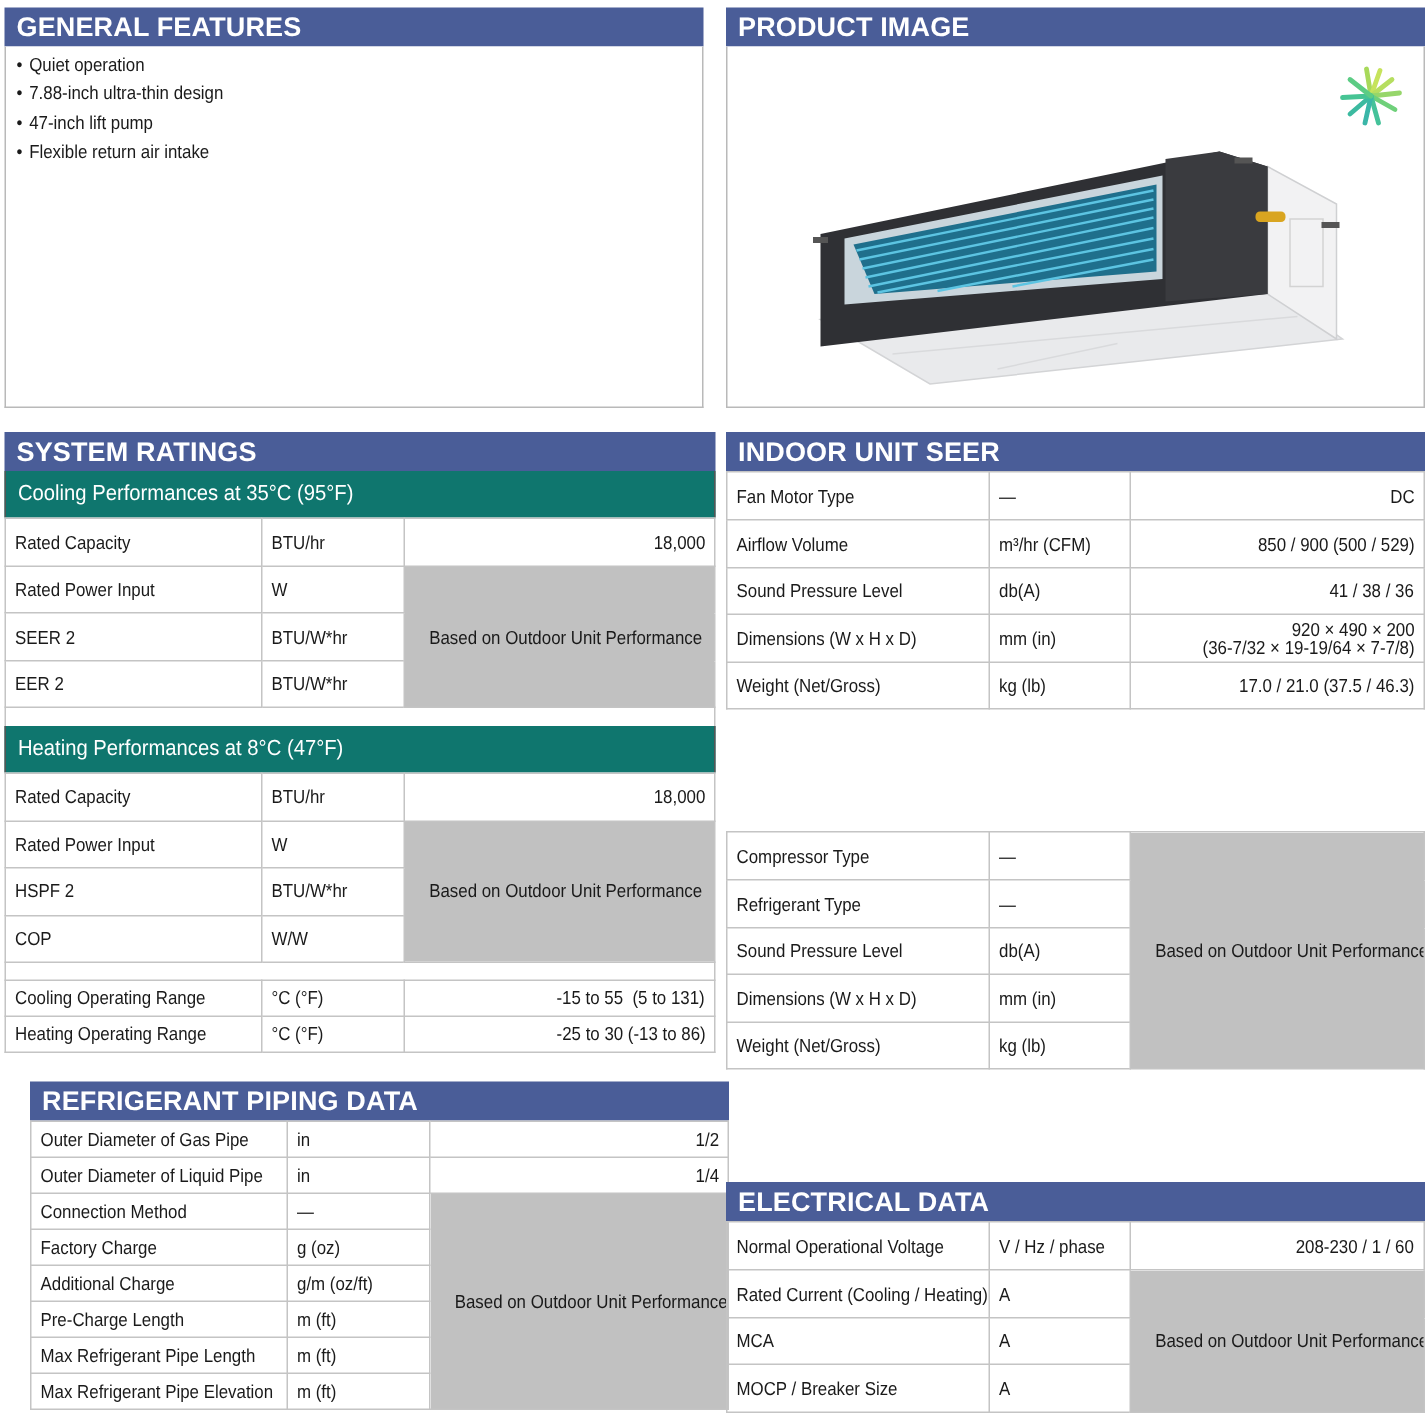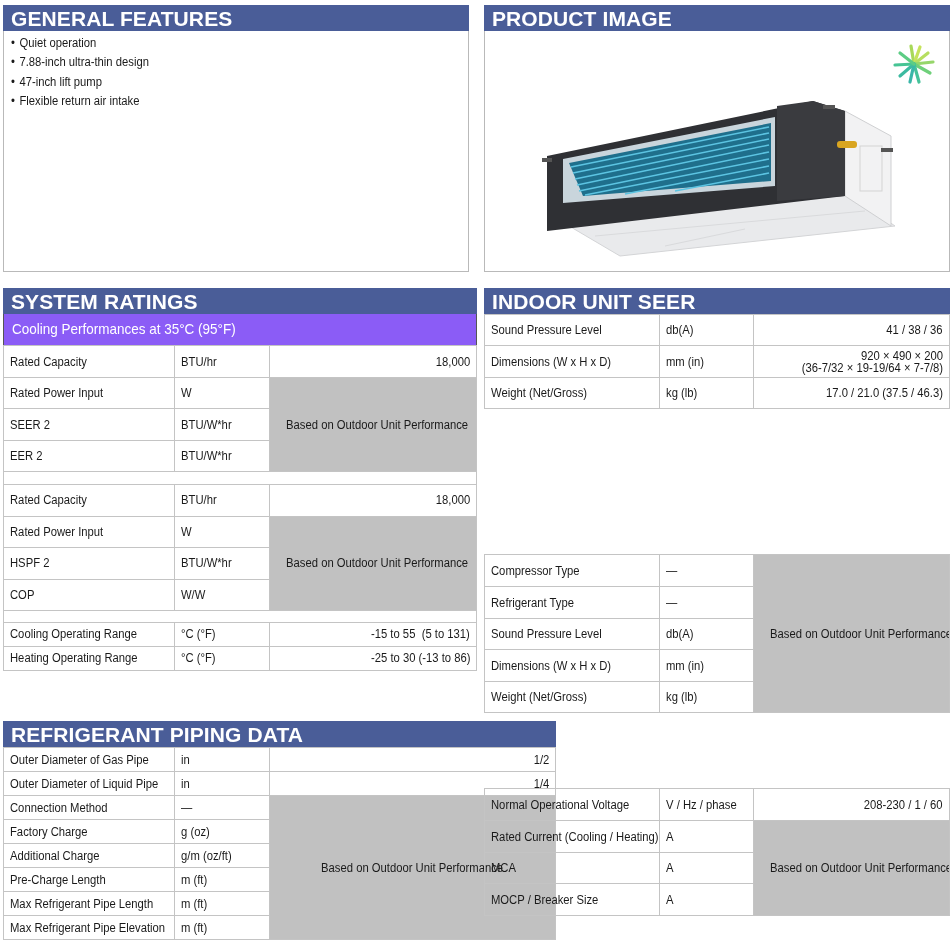--- a/index.html
+++ b/index.html
@@ -1,39 +1,39 @@
 <!DOCTYPE html>
 <html><head>
 <meta charset="utf-8">
 <style>
   * { box-sizing: border-box; margin: 0; padding: 0; }
   html, body { width: 950px; height: 950px; background: #ffffff; overflow: hidden; }
   body { font-family: "Liberation Sans", sans-serif; color: #1a1a1a; position: relative; }
   .panel { position: absolute; }
   .hdr {
-    background: #4a5d98; color: #fff; font-weight: bold; font-size: 21px;
+    background: #4a5d98; color: #fff; font-weight: bold; font-size: 18px;
     height: 26px; line-height: 27px; padding-left: 8px; letter-spacing: 0.1px;
     font-family: "Liberation Sans", sans-serif;
   }
   .box { border: 1px solid #b9b9b9; border-top: none; background: #fff; }
   .features { padding: 3px 0 0 7px; height: 241px; }
   .features li { list-style: none; font-size: 12.5px; line-height: 19.3px; transform: scaleX(0.9); transform-origin: left; white-space: nowrap; }
   .features li::before { content: "\2022"; margin-right: 5px; }
   table { border-collapse: collapse; width: 100%; table-layout: fixed; }
   td {
     border: 1px solid #c4c4c4; font-size: 12.5px; padding: 0 6px; white-space: nowrap;
     overflow: hidden;
   }
   td .t { display: inline-block; transform: scaleX(0.9); transform-origin: left center; }
   td.num { text-align: right; }
   td.num .t { transform-origin: right center; }
   td.gray { background: #c1c1c1; text-align: center; }
   td.gray .t { transform-origin: center; }
   .sub {
-    background: #8b5cf6; color: #fff; font-size: 14.5px; height: 31px; line-height: 31px;
+    background: #0f766e; color: #fff; font-size: 14.5px; height: 31px; line-height: 31px;
     padding-left: 8px; border-left: 1px solid #555; border-right: 1px solid #555;
   }
   .sub .t { display: inline-block; transform: scaleX(0.93); transform-origin: left; }
   .spacer-row td { height: 12px; border-left: 1px solid #c4c4c4; border-right: 1px solid #c4c4c4; }
   .img-box { height: 241px; position: relative; overflow: hidden; }
   .two { line-height: 12px; }
 </style>
 </head>
 <body>
 
@@ -124,20 +124,21 @@
     </tr>
     <tr style="height:31px">
       <td><span class="t">EER 2</span></td>
       <td><span class="t">BTU/W*hr</span></td>
     </tr>
     <tr class="spacer-row" style="height:12px">
           <td colspan="3" style="border-bottom:none"></td>
         </tr>
   </tbody>
     </table>
+  <div class="sub"><span class="t">Heating Performances at 8°C (47°F)</span></div>
   <table>
     <colgroup>
         <col style="width:171px">
         <col style="width:95px">
         <col>
       </colgroup>
     <tbody>
         <tr style="height:32px">
       <td><span class="t">Rated Capacity</span></td>
       <td><span class="t">BTU/hr</span></td>
@@ -166,21 +167,21 @@
     </tr>
     <tr style="height:24px">
       <td><span class="t">Heating Operating Range</span></td>
       <td><span class="t">°C (°F)</span></td>
       <td class="num"><span class="t">-25 to 30 (-13 to 86)</span></td>
     </tr>
   </tbody>
     </table>
 </div>
 
-<div class="panel" style="left:3px; top:721px; width:553px;">
+<div class="panel" style="left:20px; top:721px; width:466px;">
   <div class="hdr">REFRIGERANT PIPING DATA</div>
   <table>
     <colgroup>
         <col style="width:171px">
         <col style="width:95px">
         <col>
       </colgroup>
     <tbody>
         <tr style="height:24px">
       <td><span class="t">Outer Diameter of Gas Pipe</span></td>
@@ -223,20 +224,30 @@
 
 <div class="panel" style="left:484px; top:288px; width:466px;">
   <div class="hdr">INDOOR UNIT SEER</div>
   <table>
     <colgroup>
         <col style="width:175px">
         <col style="width:94px">
         <col>
       </colgroup>
     <tbody>
+        <tr style="height:32px">
+      <td><span class="t">Fan Motor Type</span></td>
+      <td><span class="t">—</span></td>
+      <td class="num"><span class="t">DC</span></td>
+    </tr>
+    <tr style="height:32px">
+      <td><span class="t">Airflow Volume</span></td>
+      <td><span class="t">m³/hr (CFM)</span></td>
+      <td class="num"><span class="t">850 / 900 (500 / 529)</span></td>
+    </tr>
     <tr style="height:31px">
       <td><span class="t">Sound Pressure Level</span></td>
       <td><span class="t">db(A)</span></td>
       <td class="num"><span class="t">41 / 38 / 36</span></td>
     </tr>
     <tr style="height:32px">
       <td><span class="t">Dimensions (W x H x D)</span></td>
       <td><span class="t">mm (in)</span></td>
       <td class="num two">
         <span class="t">920 × 490 × 200</span><br>
@@ -279,20 +290,21 @@
     </tr>
     <tr style="height:31px">
       <td><span class="t">Weight (Net/Gross)</span></td>
       <td><span class="t">kg (lb)</span></td>
     </tr>
   </tbody>
     </table>
 </div>
 
 <div class="panel" style="left:484px; top:788px; width:466px;">
+  <div class="hdr">ELECTRICAL DATA</div>
   <table>
     <colgroup>
         <col style="width:175px">
         <col style="width:94px">
         <col>
       </colgroup>
     <tbody>
         <tr style="height:32px">
       <td><span class="t">Normal Operational Voltage</span></td>
       <td><span class="t">V / Hz / phase</span></td>

